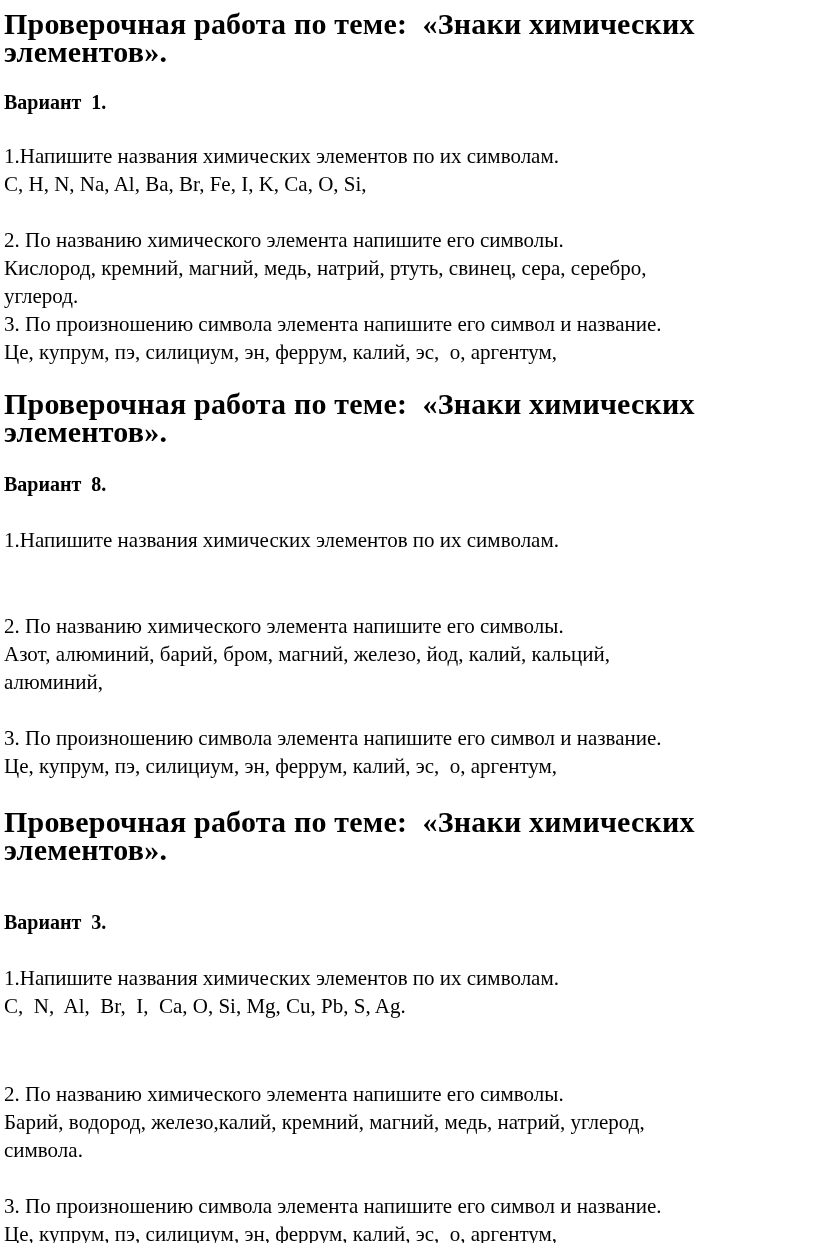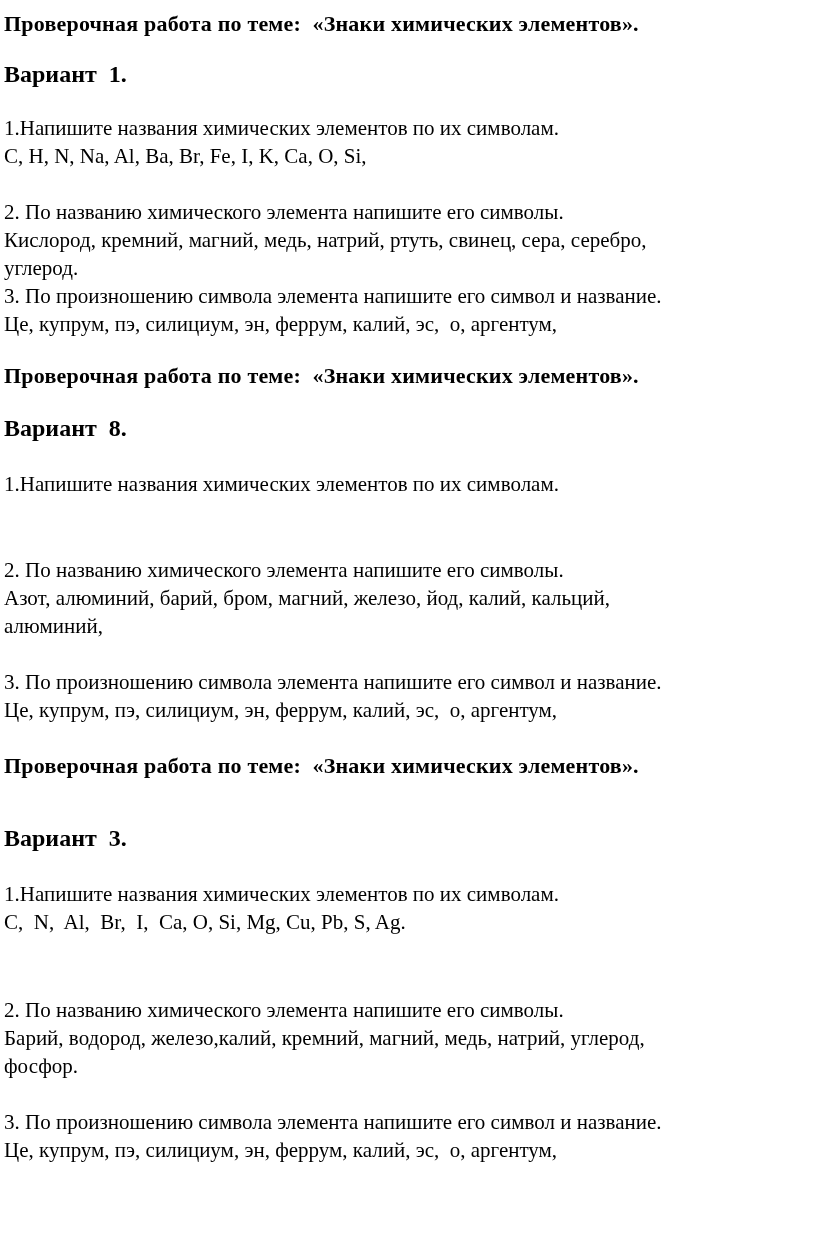--- a/index.html
+++ b/index.html
@@ -20,26 +20,26 @@
     box-sizing: border-box;
     overflow: hidden;
   }
   .line {
     white-space: pre-wrap;
     margin: 0;
     min-height: 28px;
   }
   .title {
     font-weight: bold;
-    font-size: 22px;
+    font-size: 30px;
     letter-spacing: 0.2px;
   }
   .variant-heading {
     font-weight: bold;
-    font-size: 24px;
+    font-size: 20px;
   }
   
   .gap-22 { height: 22px; }
   .gap-24 { height: 24px; }
   .gap-26 { height: 26px; }
   .gap-28 { height: 28px; }
   .gap-44 { height: 44px; }
   .gap-58 { height: 58px; }
   .gap-60 { height: 60px; }
 </style>
@@ -83,19 +83,19 @@
   <section>
     <div class="line title">Проверочная работа по теме:  «Знаки химических элементов».</div>
     <div class="gap-44"></div>
     <div class="line variant-heading">Вариант  3.</div>
     <div class="gap-28"></div>
     <div class="line">1.Напишите названия химических элементов по их символам.</div>
     <div class="line">C,  N,  Al,  Br,  I,  Ca, O, Si, Mg, Cu, Pb, S, Ag.</div>
     <div class="gap-60"></div>
     <div class="line">2. По названию химического элемента напишите его символы.</div>
     <div class="line">Барий, водород, железо,калий, кремний, магний, медь, натрий, углерод,</div>
-    <div class="line">фосфор.</div>
+    <div class="line">символа.</div>
     <div class="gap-28"></div>
     <div class="line">3. По произношению символа элемента напишите его символ и название.</div>
     <div class="line">Це, купрум, пэ, силициум, эн, феррум, калий, эс,  о, аргентум,</div>
   </section>
 
 </div>
 
 </body></html>

